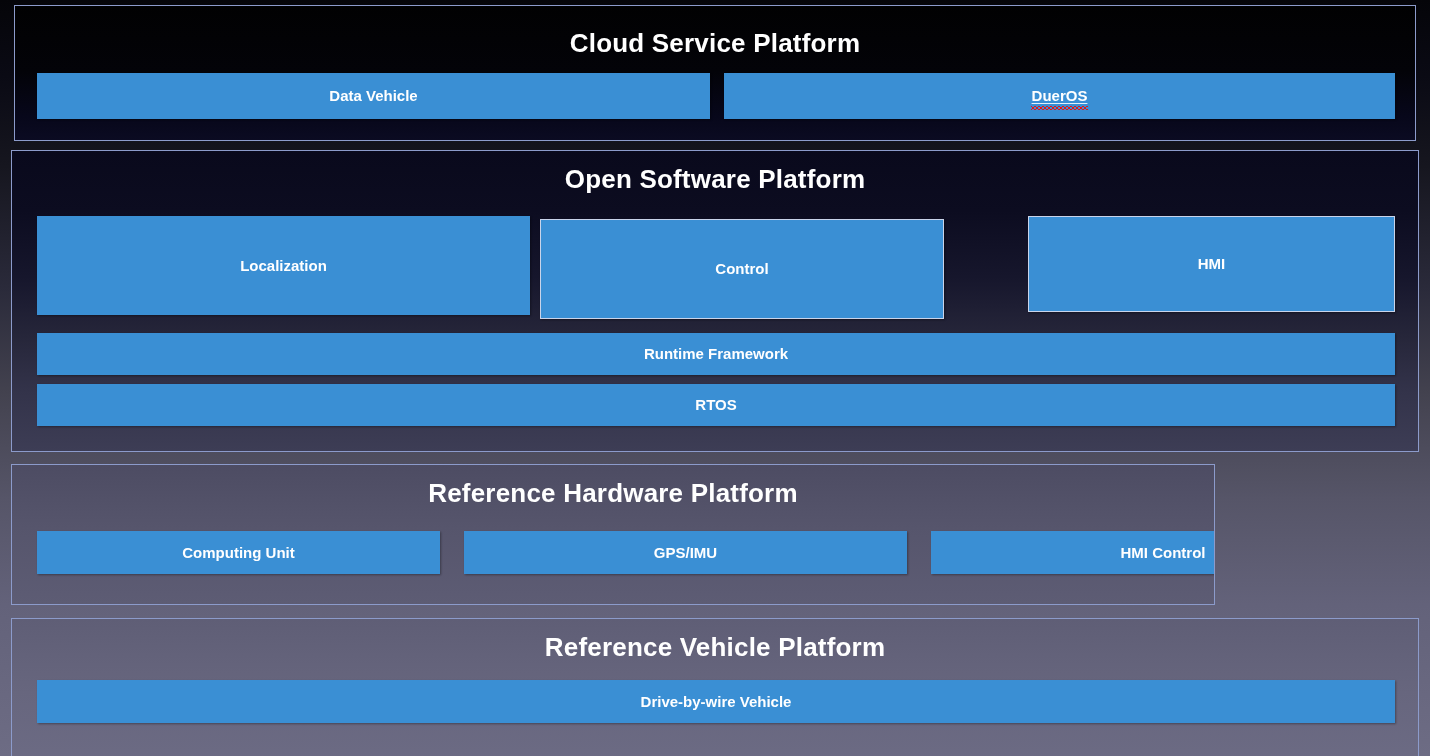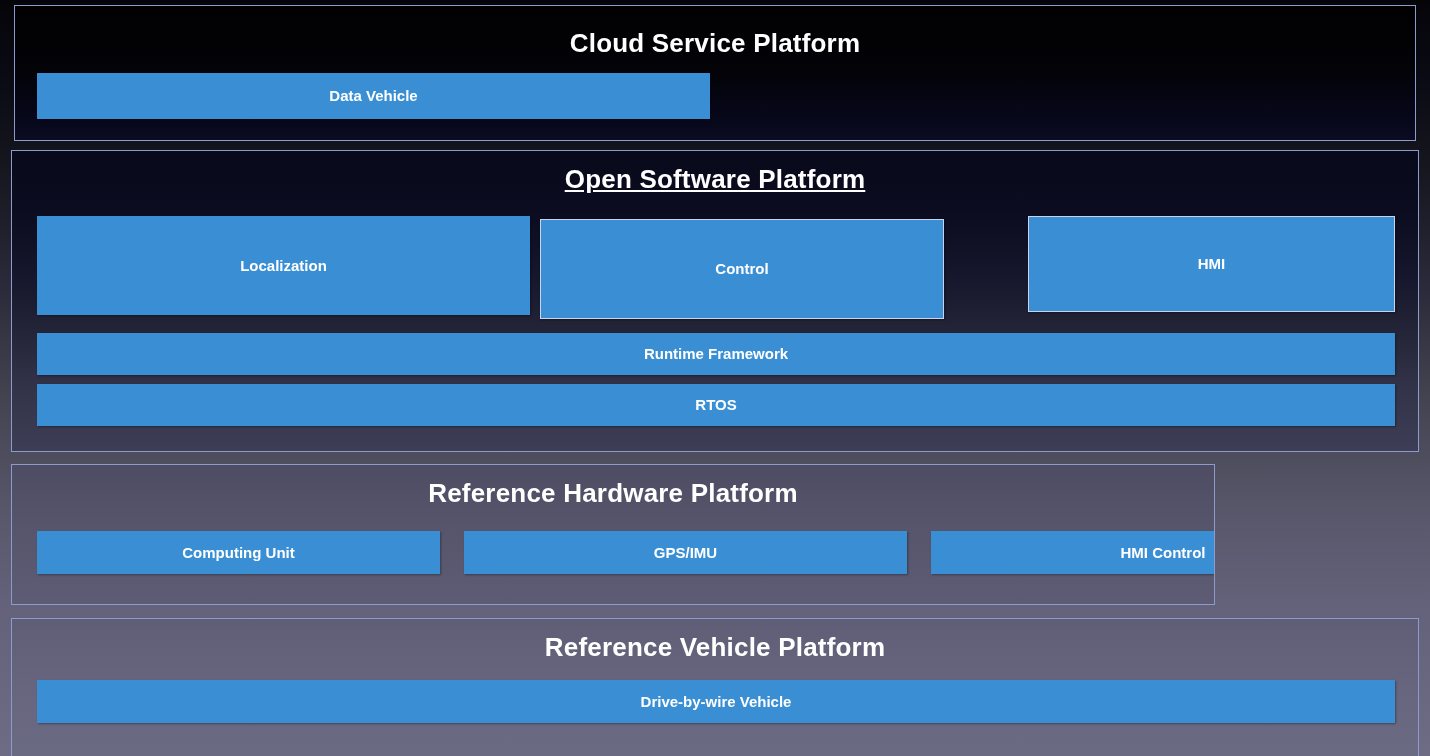--- a/index.html
+++ b/index.html
@@ -106,21 +106,21 @@
   #panel-cloud .row .blk:nth-child(2) { flex: 1; }
 
   
   #panel-software {
     left: 11px; top: 150px;
     width: 1408px; height: 302px;
     background: linear-gradient(180deg,
         #09091c 0%, #0c0c20 20%, #16162c 42%,
         #26263a 62%, #33334a 80%, #3d3d55 100%);
   }
-  #panel-software .panel-title { position: absolute; top: 15px; left: 0; text-decoration: underline; }
+  #panel-software .panel-title { position: absolute; top: 15px; left: 0; }
   #panel-software .trio {
     position: absolute;
     left: 25px; top: 65px;
     width: 1358px; height: 103px; padding-left: 24px;
   }
   #panel-software .trio .blk { position: absolute; }
   #blk-localization { left: 0px;   top: 0px; width: 493px; height: 99px; }
   #blk-control      { left: 503px; top: 3px; width: 404px; height: 100px; }
   #blk-hmi          { left: 991px; top: 0px; width: 367px; height: 96px; }
 
@@ -167,20 +167,23 @@
 </style>
 </head>
 <body>
 
 <div id="diagram">
 
   <div class="panel" id="panel-cloud">
     <div class="panel-title">Cloud Service Platform</div>
     <div class="row">
       <div class="blk">Data Vehicle</div>
+      <div class="blk">
+          <span class="squiggle">DuerOS</span>
+        </div>
     </div>
   </div>
 
   <div class="panel" id="panel-software">
     <div class="panel-title">Open Software Platform</div>
 
     <div class="trio">
       <div class="blk" id="blk-localization">Localization</div>
       <div class="blk bordered" id="blk-control">Control</div>
       <div class="blk bordered" id="blk-hmi">HMI</div>

